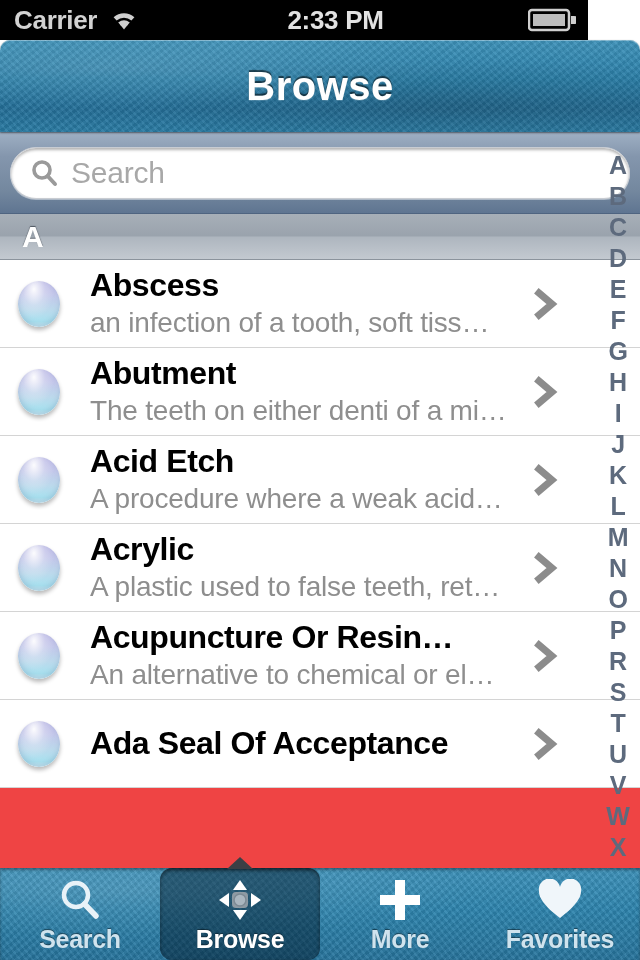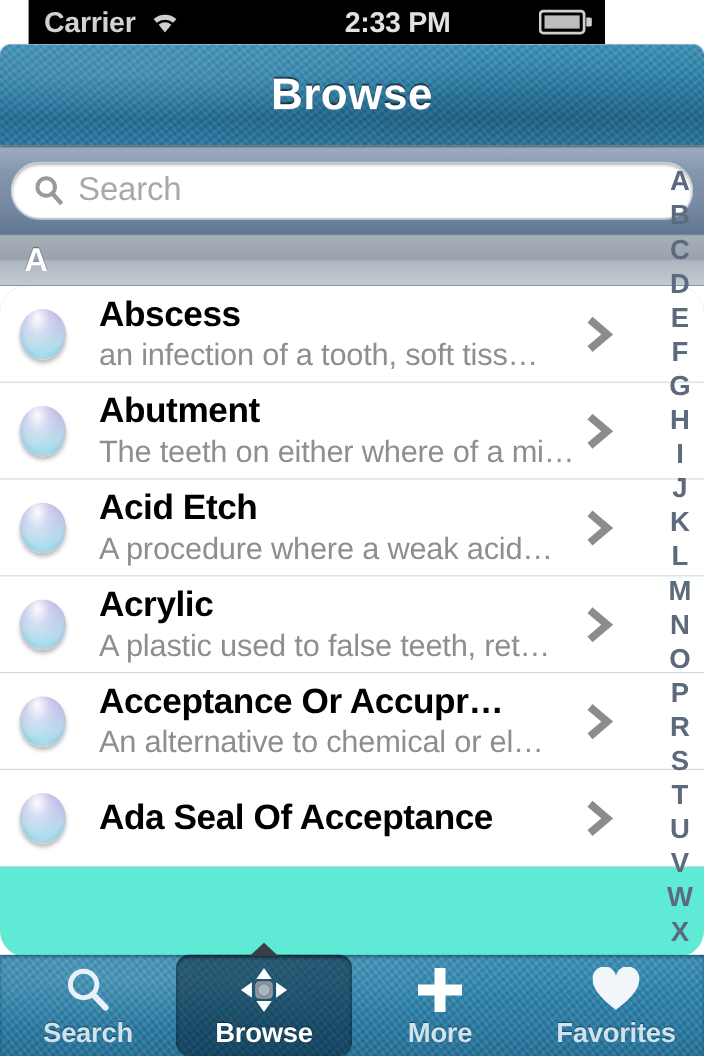--- a/index.html
+++ b/index.html
@@ -5,23 +5,23 @@
   * { margin:0; padding:0; box-sizing:border-box; }
   html, body {
     width:640px; height:960px; overflow:hidden;
     font-family:"Liberation Sans", sans-serif;
     background:#fff;
   }
   #app { position:relative; width:640px; height:960px; overflow:hidden; }
 
   
   .statusbar{
-    position:absolute; top:0; left:0; width:524px; height:40px;
+    position:absolute; top:0; left:0; width:588px; height:40px;
     background:#000; color:#cfcfcf;
-    display:flex; align-items:center; z-index:40;margin-left:26px;
+    display:flex; align-items:center; z-index:40;
   }
   .sb-carrier{ font-size:26px; font-weight:bold; margin-left:14px; letter-spacing:-0.3px; color:#d2d2d2;}
   .sb-wifi{ margin-left:12px; display:flex; align-items:flex-end; }
   .sb-time{
     position:absolute; left:0; width:640px; text-align:center;
     font-size:26px; font-weight:bold; color:#e2e2e2; letter-spacing:-0.3px;padding-left:31px;
   }
   .sb-batt{ position:absolute; right:12px; display:flex; align-items:center; }
 
   
@@ -64,21 +64,21 @@
     background:linear-gradient(to bottom,#a7afb8 0%,#9aa3ad 48%,#aeb6bf 52%,#c3c9d0 100%);
     border-bottom:1px solid #8b939c;
     display:flex; align-items:center;
   }
   .section-head span{
     font-size:30px; font-weight:bold; color:#fff; margin-left:22px;
     text-shadow:0 -1px 1px rgba(70,78,88,.9);
   }
 
   
-  .list{ position:absolute; top:260px; left:0; width:640px; height:610px; overflow:hidden; background:#5eead4; z-index:10;border-radius:24px; }
+  .list{ position:absolute; top:260px; left:0; width:640px; height:610px; overflow:hidden; background:#ef4444; z-index:10; }
   .row{ position:relative; height:88px; border-bottom:1px solid #d4d4d4; background:#fff; display:flex; align-items:center; }
   .bullet{
     width:42px; height:46px; margin-left:18px; flex:none; border-radius:50%;
     background:
       radial-gradient(ellipse at 38% 18%, rgba(255,255,255,.95) 0%, rgba(255,255,255,.25) 30%, rgba(255,255,255,0) 55%),
       linear-gradient(to bottom,#b9b6e4 0%,#c3c6ea 28%,#bcd9ec 62%,#a9e2f0 88%,#cfeef7 100%);
     box-shadow:0 3px 4px rgba(0,0,0,.28), inset 0 -3px 5px rgba(120,150,180,.35);
   }
   .row-text{ margin-left:30px; flex:1 1 auto; min-width:0; }
   .row-title{
@@ -186,21 +186,21 @@
     <div class="chevron">
             <svg width="30" height="40" viewBox="0 0 30 40">
               <polyline points="8,9 21,20 8,31" fill="none" stroke="#8c8c8c" stroke-width="7" stroke-linecap="square" stroke-linejoin="miter"></polyline>
             </svg>
           </div>
   </div>
   <div class="row">
     <div class="bullet"></div>
     <div class="row-text">
       <div class="row-title">Abutment</div>
-      <div class="row-sub">The teeth on either where of a mi…</div>
+      <div class="row-sub">The teeth on either denti of a mi…</div>
     </div>
     <div class="chevron">
             <svg width="30" height="40" viewBox="0 0 30 40">
               <polyline points="8,9 21,20 8,31" fill="none" stroke="#8c8c8c" stroke-width="7" stroke-linecap="square" stroke-linejoin="miter"></polyline>
             </svg>
           </div>
   </div>
   <div class="row">
     <div class="bullet"></div>
     <div class="row-text">
@@ -221,21 +221,21 @@
     </div>
     <div class="chevron">
             <svg width="30" height="40" viewBox="0 0 30 40">
               <polyline points="8,9 21,20 8,31" fill="none" stroke="#8c8c8c" stroke-width="7" stroke-linecap="square" stroke-linejoin="miter"></polyline>
             </svg>
           </div>
   </div>
   <div class="row">
     <div class="bullet"></div>
     <div class="row-text">
-      <div class="row-title">Acceptance Or Accupr…</div>
+      <div class="row-title">Acupuncture Or Resin…</div>
       <div class="row-sub">An alternative to chemical or el…</div>
     </div>
     <div class="chevron">
             <svg width="30" height="40" viewBox="0 0 30 40">
               <polyline points="8,9 21,20 8,31" fill="none" stroke="#8c8c8c" stroke-width="7" stroke-linecap="square" stroke-linejoin="miter"></polyline>
             </svg>
           </div>
   </div>
   <div class="row">
     <div class="bullet"></div>

